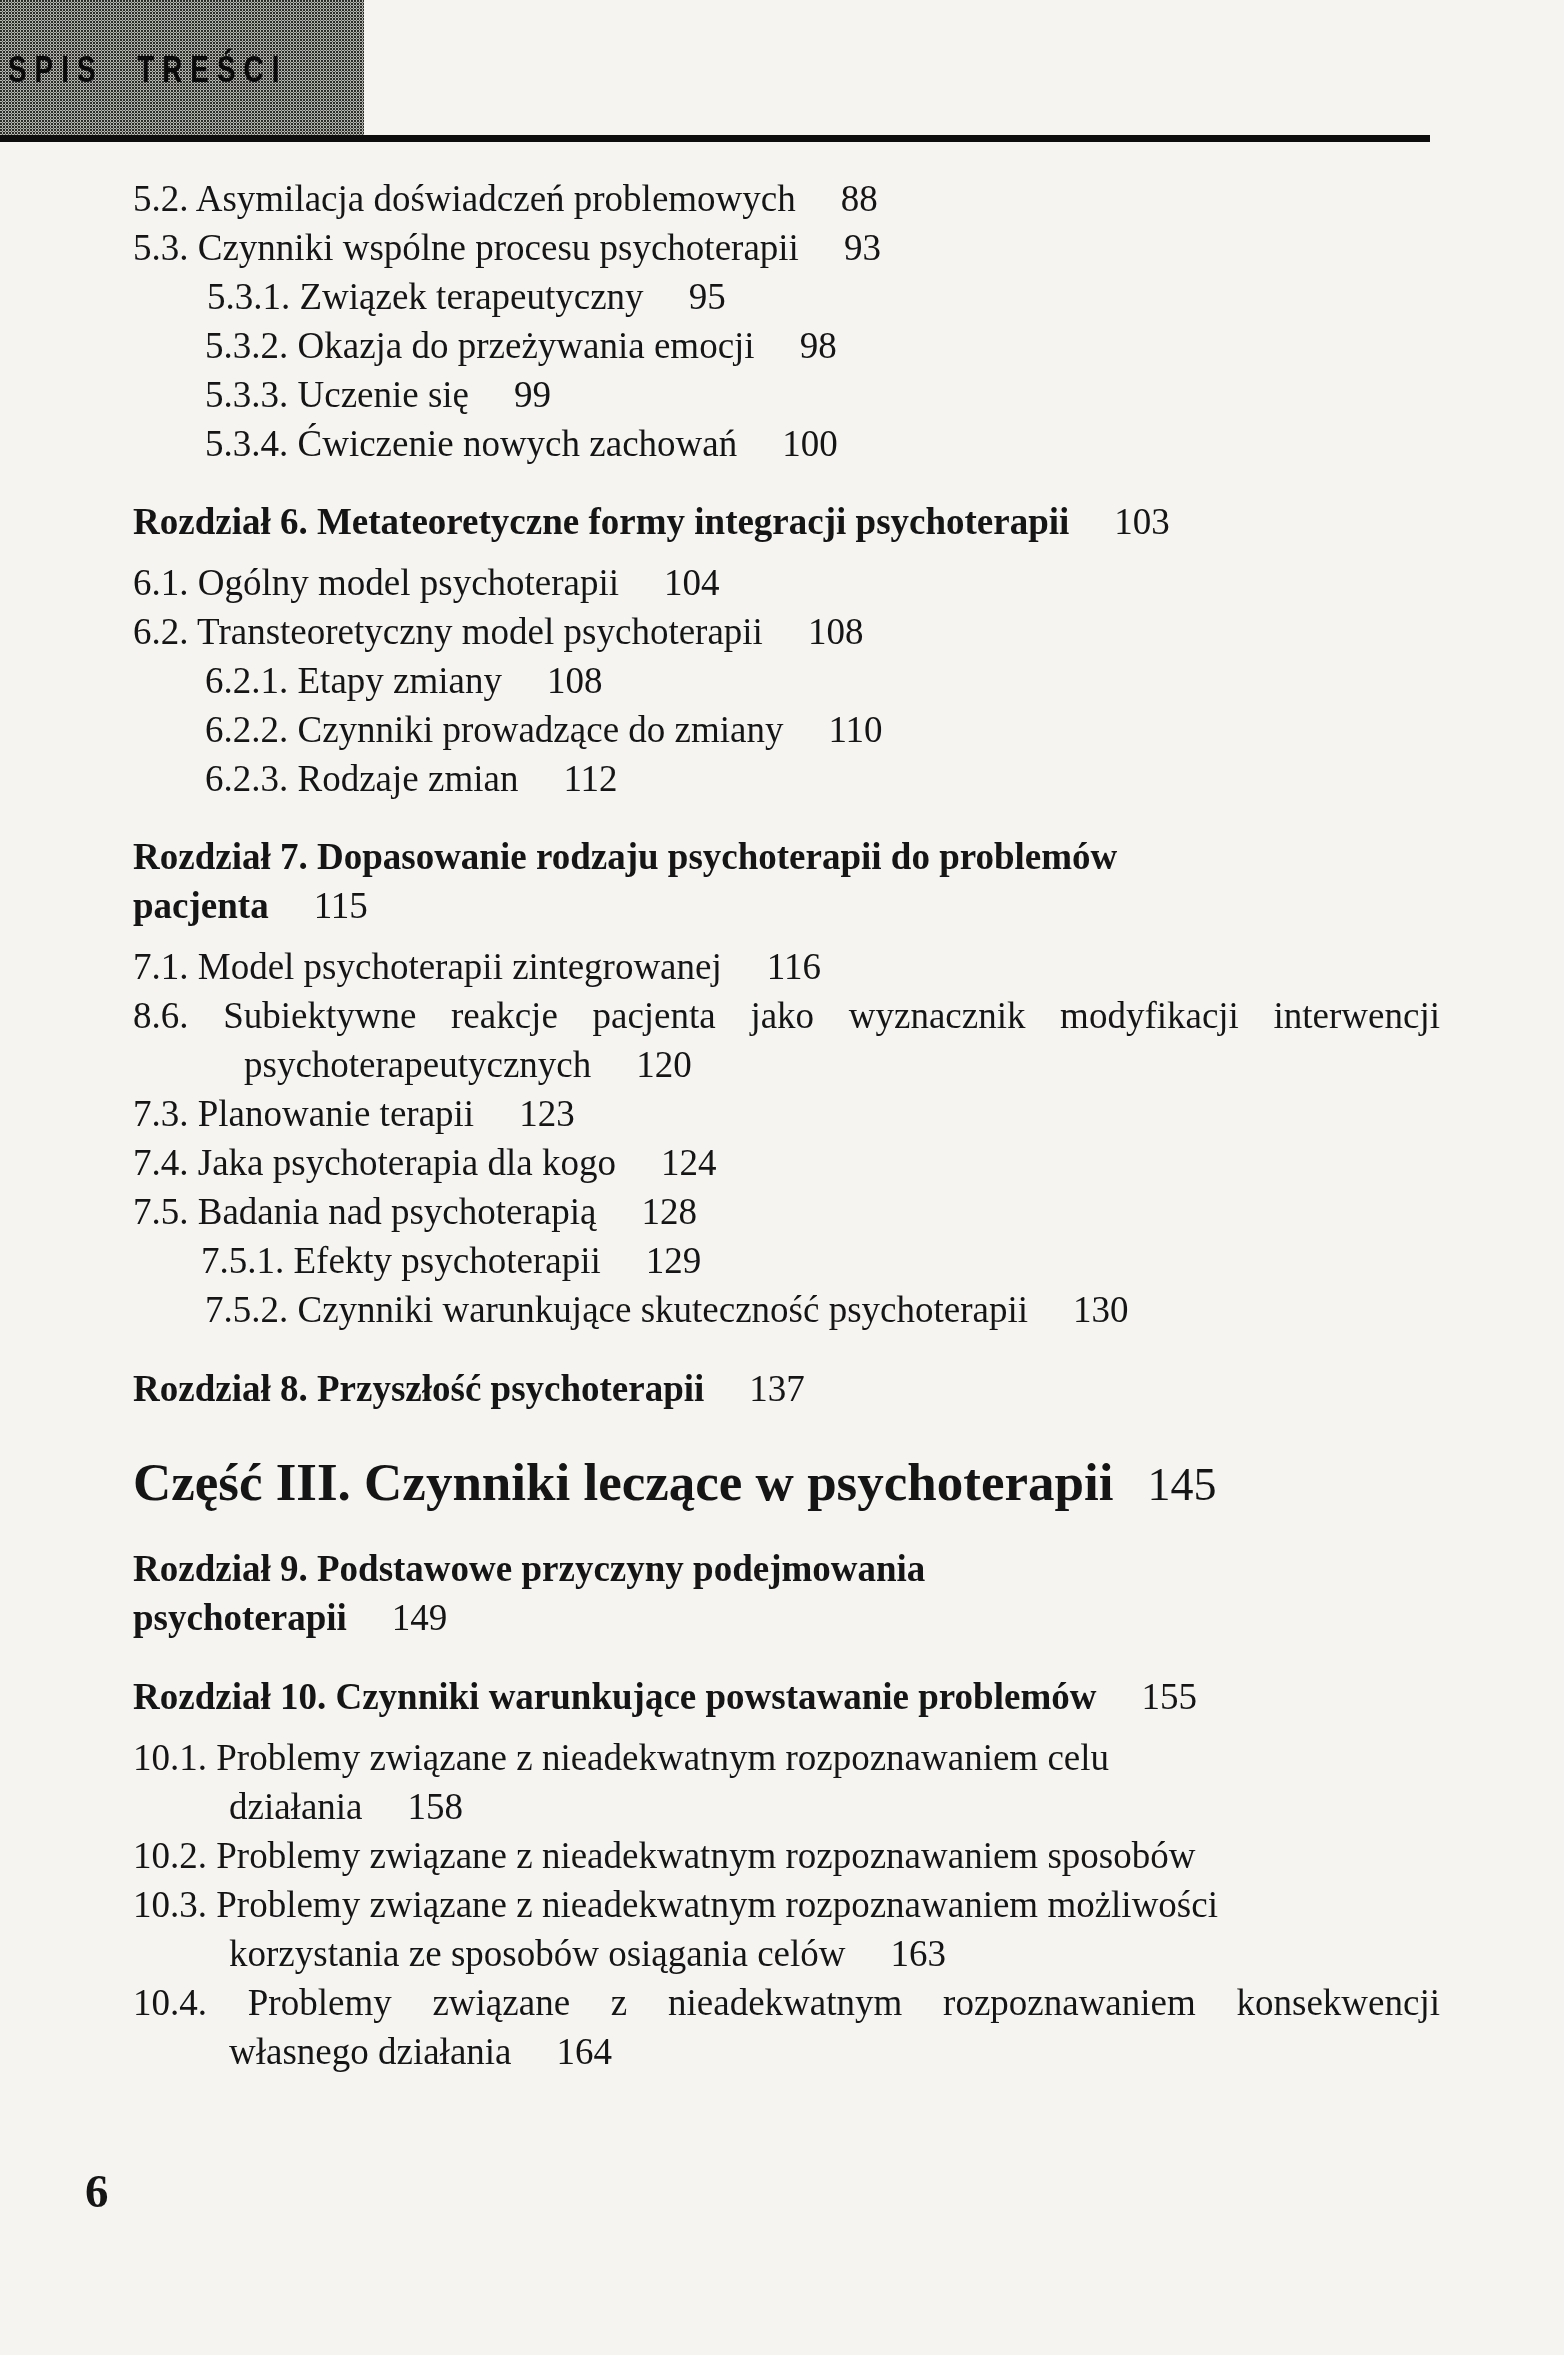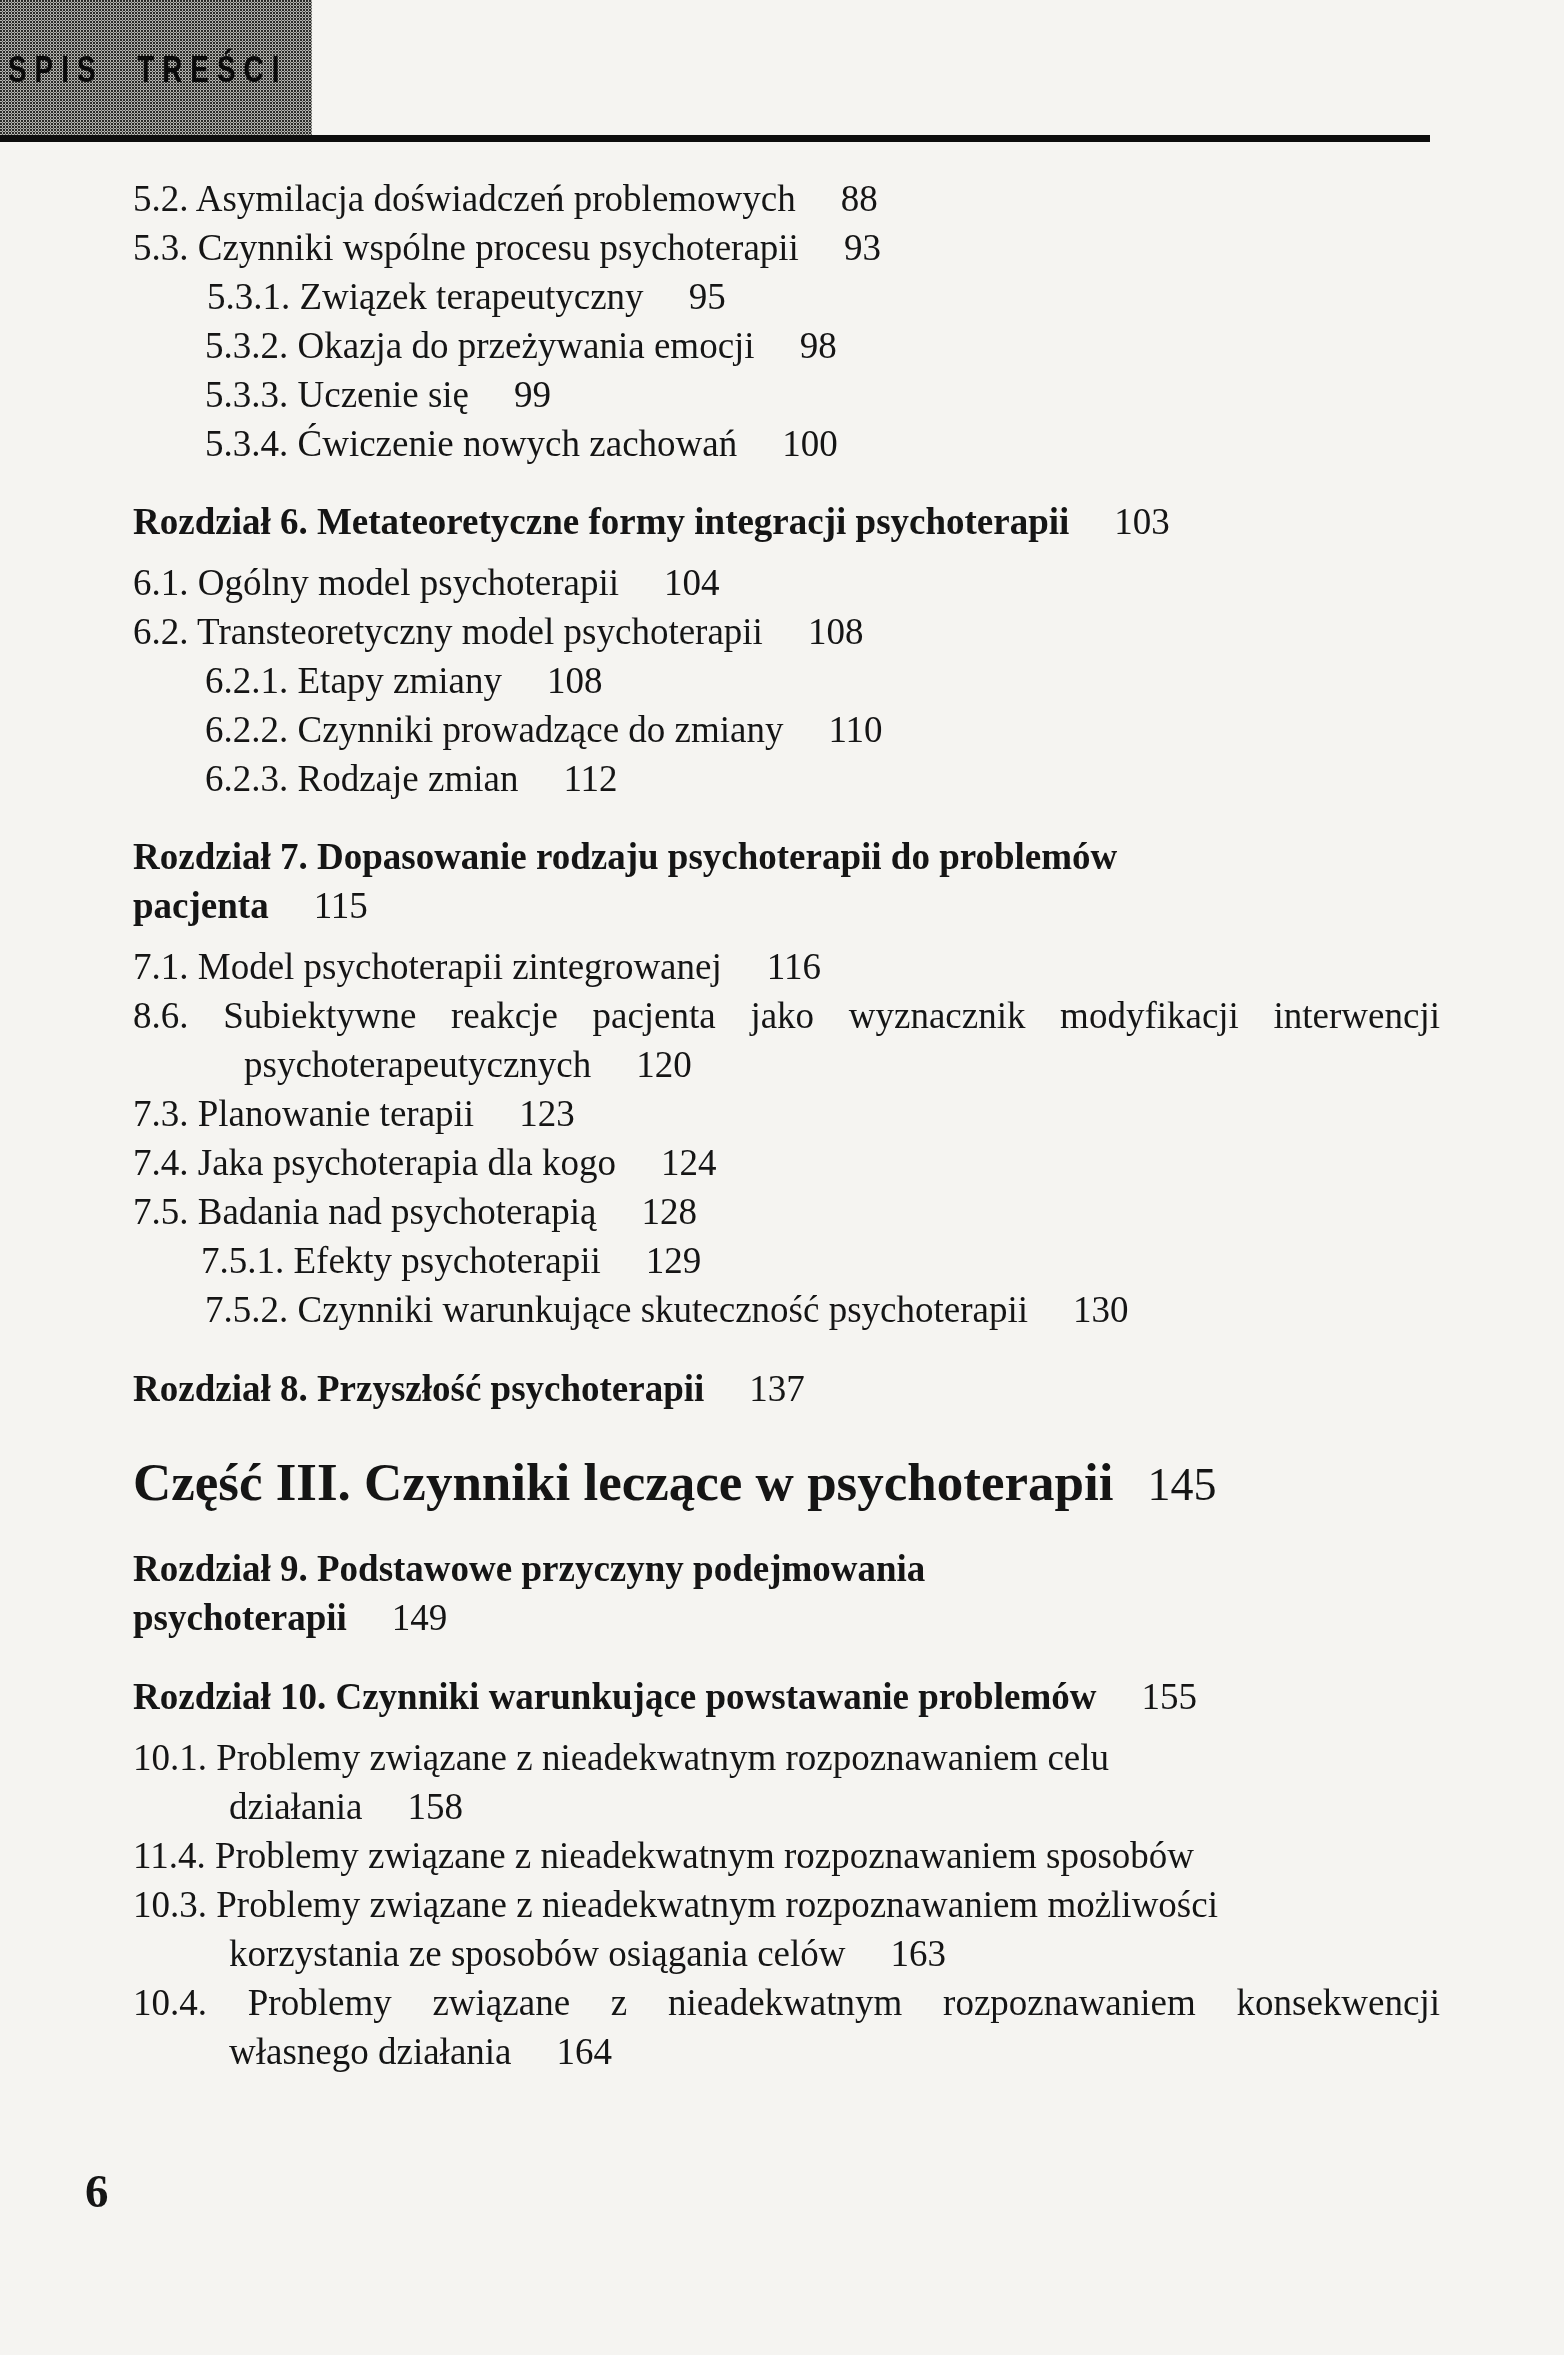--- a/index.html
+++ b/index.html
@@ -10,21 +10,21 @@
     background: #f5f4f1;
     overflow: hidden;
     font-family: "Liberation Serif", "DejaVu Serif", serif;
     color: #151515;
   }
 
   
   .header-band {
     position: absolute;
     left: 0; top: 0;
-    width: 312px; height: 135px;
+    width: 364px; height: 135px;
     background-color: #b4b4b0;
     background-image:
       radial-gradient(circle at 1px 1px, rgba(20,20,18,0.85) 0.9px, transparent 1.1px),
       radial-gradient(circle at 2.5px 2.5px, rgba(25,25,22,0.55) 0.8px, transparent 1px);
     background-size: 3px 3px, 3px 3px;
   }
   .header-title {
     position: absolute;
     left: 7.9px; top: 49px;
     font-family: "Liberation Sans", "DejaVu Sans", sans-serif;
@@ -169,21 +169,21 @@
         <div class="line" style="margin-left: 0px;"><span>psychoterapii</span><span class="page-num">149</span></div>
       </div>
       <div class="entry chapter lvl1">
         <div class="line" style="margin-left: 0px;"><span>Rozdział 10. Czynniki warunkujące powstawanie problemów</span><span class="page-num">155</span></div>
       </div>
       <div class="entry item lvl1">
         <div class="line" style="margin-left: 0px;"><span>10.1. Problemy związane z nieadekwatnym rozpoznawaniem celu</span></div>
         <div class="line" style="margin-left: 96px;"><span>działania</span><span class="page-num">158</span></div>
       </div>
       <div class="entry item lvl1">
-        <div class="line" style="margin-left: 0px;"><span>11.4. Problemy związane z nieadekwatnym rozpoznawaniem sposobów</span></div>
+        <div class="line" style="margin-left: 0px;"><span>10.2. Problemy związane z nieadekwatnym rozpoznawaniem sposobów</span></div>
       </div>
       <div class="entry item lvl1">
         <div class="line" style="margin-left: 0px;"><span>10.3. Problemy związane z nieadekwatnym rozpoznawaniem możliwości</span></div>
         <div class="line" style="margin-left: 96px;"><span>korzystania ze sposobów osiągania celów</span><span class="page-num">163</span></div>
       </div>
       <div class="entry item lvl1">
         <div class="line justify" style="margin-left: 0px;"><span>10.4. Problemy związane z nieadekwatnym rozpoznawaniem konsekwencji</span></div>
         <div class="line" style="margin-left: 96px;"><span>własnego działania</span><span class="page-num">164</span></div>
       </div>
     </div>

